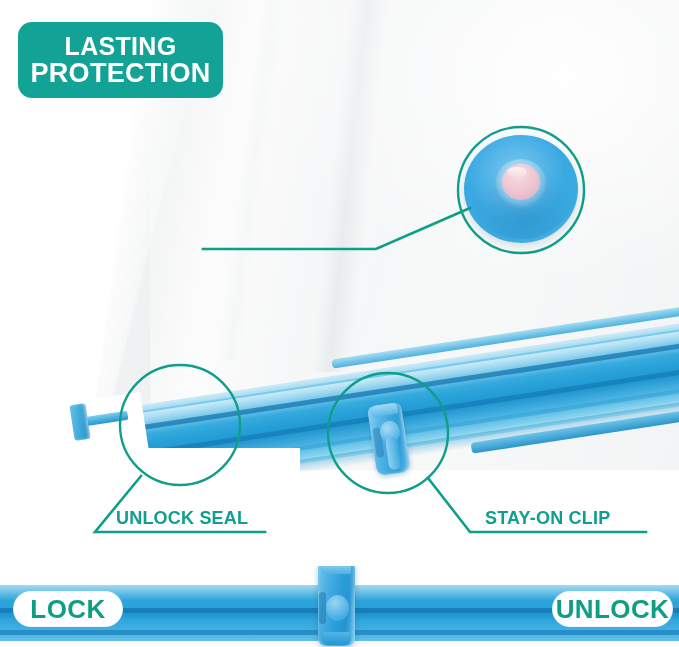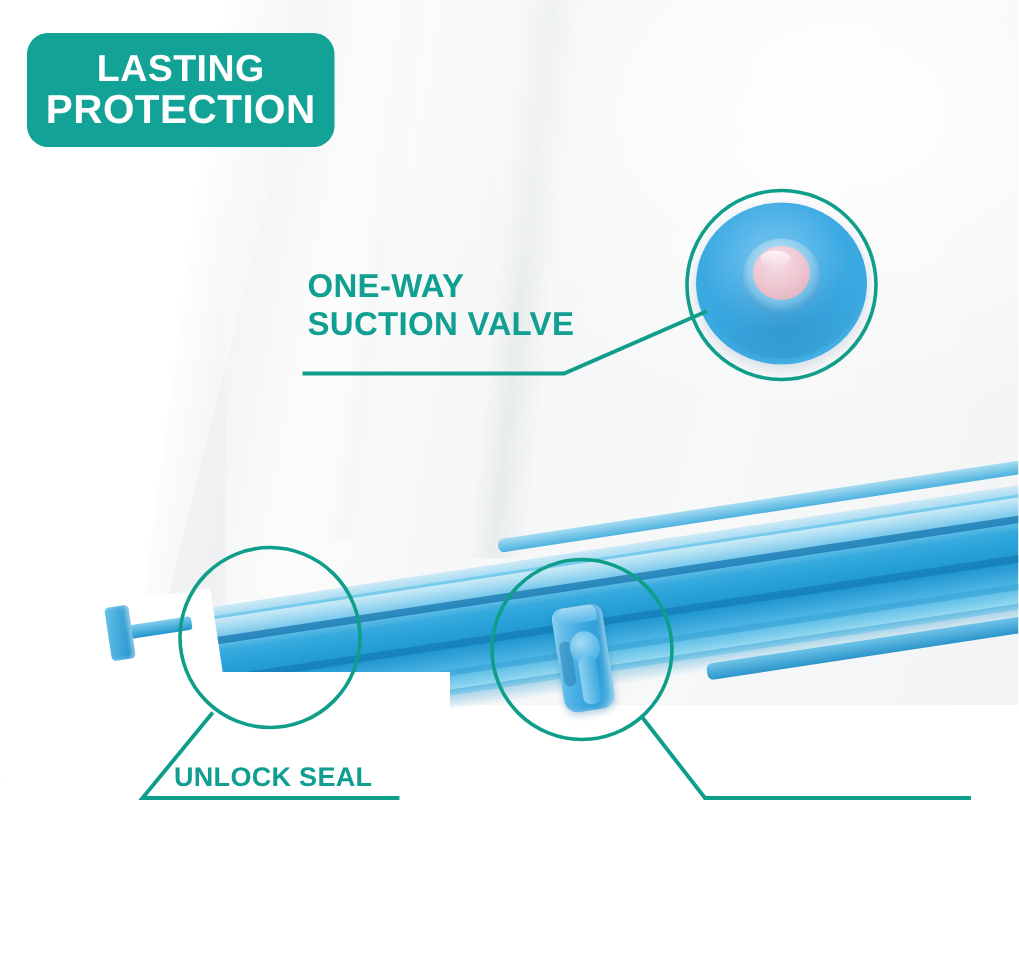--- a/index.html
+++ b/index.html
@@ -342,27 +342,41 @@
 
     <circle cx="180" cy="425" r="60" fill="none" stroke="#0f9e8a" stroke-width="2.4"></circle>
 
     <path d="M 141 476 L 95 532 L 265 532" fill="none" stroke="#0f9e8a" stroke-width="2.6" stroke-linecap="square"></path>
 
     <circle cx="388" cy="433" r="60" fill="none" stroke="#0f9e8a" stroke-width="2.4"></circle>
 
     <path d="M 428 478 L 470 532 L 646 532" fill="none" stroke="#0f9e8a" stroke-width="2.6" stroke-linecap="square"></path>
   </svg>
 
-  <div class="callout" id="label-valve">
-    <span class="l1">ONE-WAY</span>
-    <span class="l2">SUCTION VALVE</span>
-  </div>
 
   <div class="callout" id="label-double-seal">UNLOCK SEAL</div>
 
+  <div class="callout" id="label-stay-clip">STAY-ON CLIP</div>
 
   <div id="badge">
     <span class="line1">LASTING</span>
     <span class="line2">PROTECTION</span>
   </div>
 
+  <div id="bottom-bar">
+    <div id="bb-main"></div>
+    <div id="bb-gloss"></div>
+    <div id="bb-line-1"></div>
+    <div id="bb-line-2"></div>
+
+    <div class="pill" id="pill-lock">LOCK</div>
+    <div class="pill" id="pill-unlock">UNLOCK</div>
+
+    <div id="bb-clip">
+      <div class="body"></div>
+      <div class="notch"></div>
+      <div class="cap"></div>
+      <div class="bulb"></div>
+      <div class="foot"></div>
+    </div>
+  </div>
 
 </div>
 
 </body></html>

